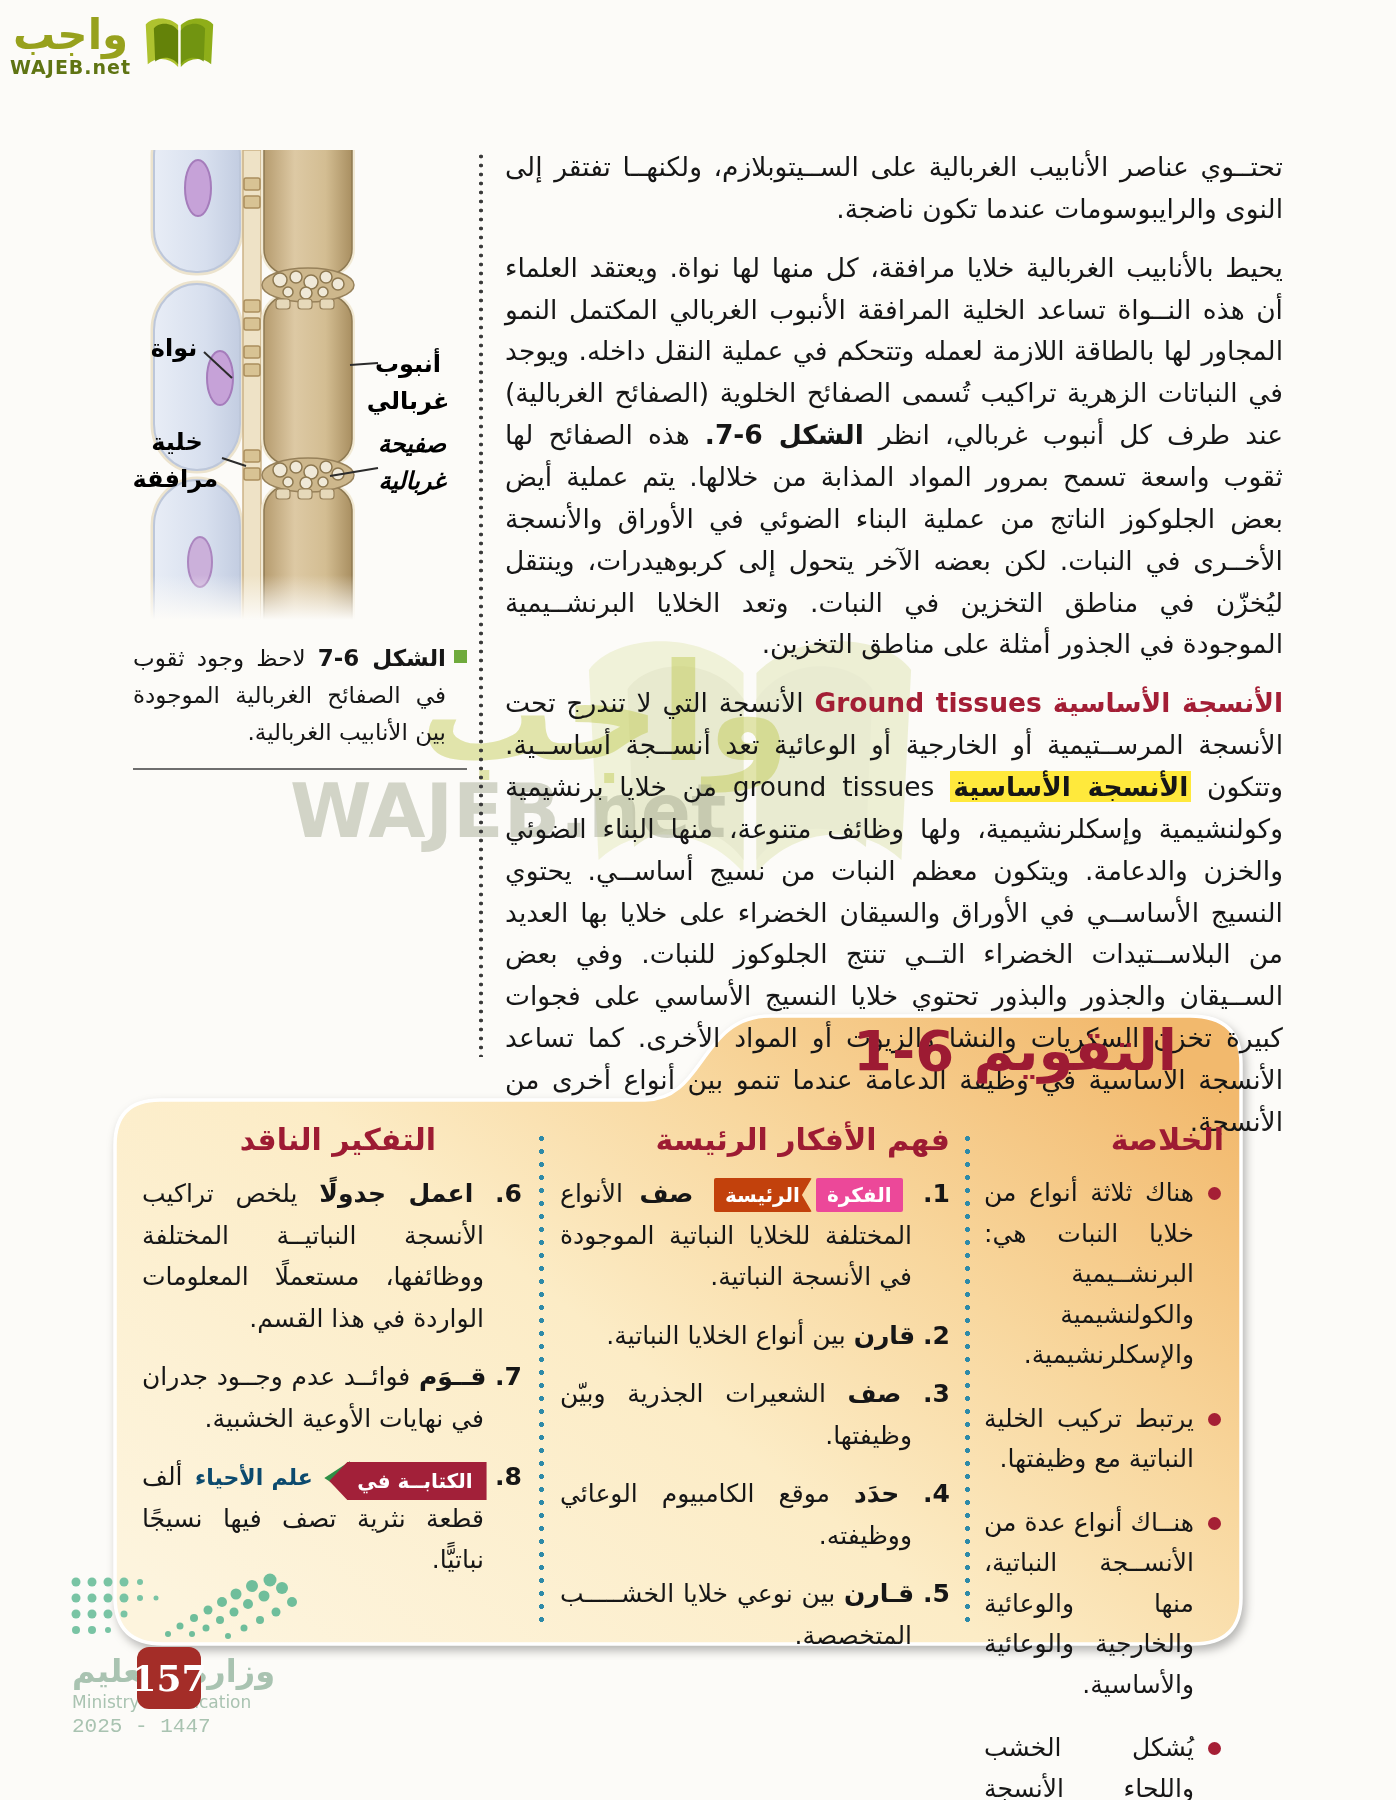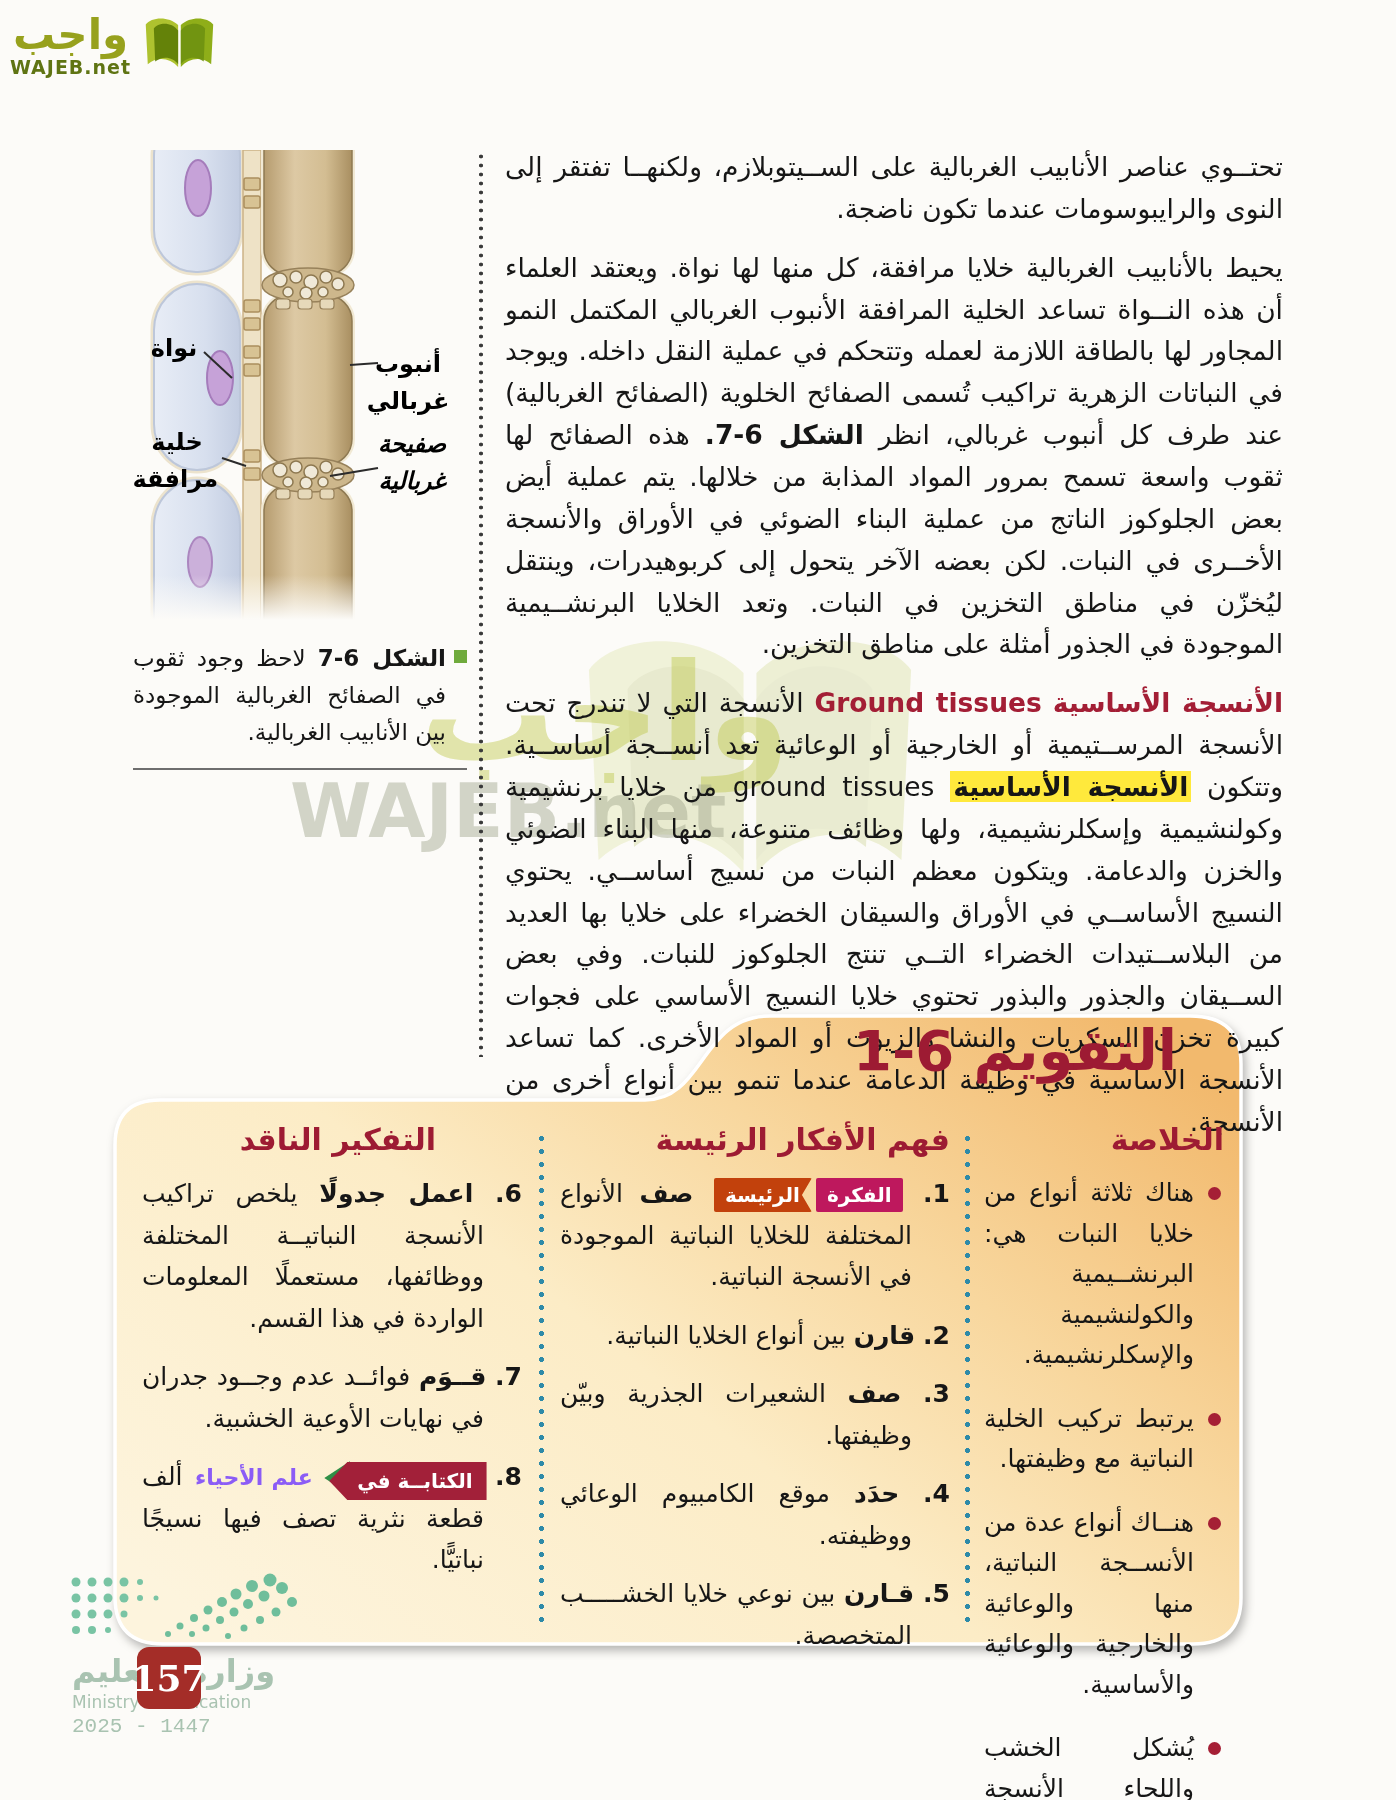--- a/index.html
+++ b/index.html
@@ -78,35 +78,35 @@
                  height:13px; border-radius:50%; background:#a51f35; }
 
   .q-list { list-style:none; }
   .q-list li { margin-bottom:17px; font-size:25px; line-height:1.66; text-align:justify;
                padding-right:38px; text-indent:-38px; }
   .q-num { font-weight:bold; }
   .q-lead { font-weight:bold; }
 
   .mi-badge { display:inline-flex; direction:rtl; vertical-align:middle; height:34px;
               margin:0 4px; text-indent:0; }
-  .mi-orange { background:#be185d; color:#fff; font-size:20px; font-weight:bold;
+  .mi-orange { background:#ec4899; color:#fff; font-size:20px; font-weight:bold;
                padding:0 11px; line-height:34px; border-radius:2px; }
   .mi-teal { background:#c2410c; color:#fff; font-size:20px; font-weight:bold;
              padding:0 12px 0 11px; line-height:34px; margin-right:4px; border-radius:2px;
              clip-path:polygon(0 0,100% 0,calc(100% - 10px) 50%,100% 100%,0 100%); }
 
   .wb-wrap { position:relative; display:inline-block; vertical-align:middle;
              margin-left:8px; text-indent:0; height:38px; }
   .wb-green { position:absolute; left:-5px; top:2px; width:26px; height:34px;
               background:#2f8f46; clip-path:polygon(100% 0,0 50%,100% 100%); }
   .wb-main { position:relative; display:inline-block; height:38px; line-height:38px;
              background:#a22039; color:#fff; font-weight:bold; font-size:20px;
              padding:0 14px 0 28px;
              clip-path:polygon(18px 0,100% 0,100% 100%,18px 100%,0 50%); }
-  .subject { color:#8b5cf6; font-weight:bold; font-size:22px; margin-left:4px; }
+  .subject { color:#0c4a6e; font-weight:bold; font-size:22px; margin-left:4px; }
 
   
   .foot-dots { position:absolute; left:68px; top:1572px; width:235px; height:76px; z-index:1; }
   .ministry { position:absolute; left:72px; top:1652px; z-index:1; direction:ltr; }
   .m-ar { font-size:32px; font-weight:bold; color:#a9c3b1; }
   .m-en { font-size:17px; color:#a9c3b1; margin-top:2px; }
   .m-yr { font-size:21px; color:#a9c3b1; margin-top:3px;font-family:Liberation Mono, monospace; }
   .page-badge { position:absolute; left:137px; top:1647px; width:64px; height:62px;
                 background:#a42d28; border-radius:12px; color:#fff; z-index:2;
                 display:flex; align-items:center; justify-content:center;

